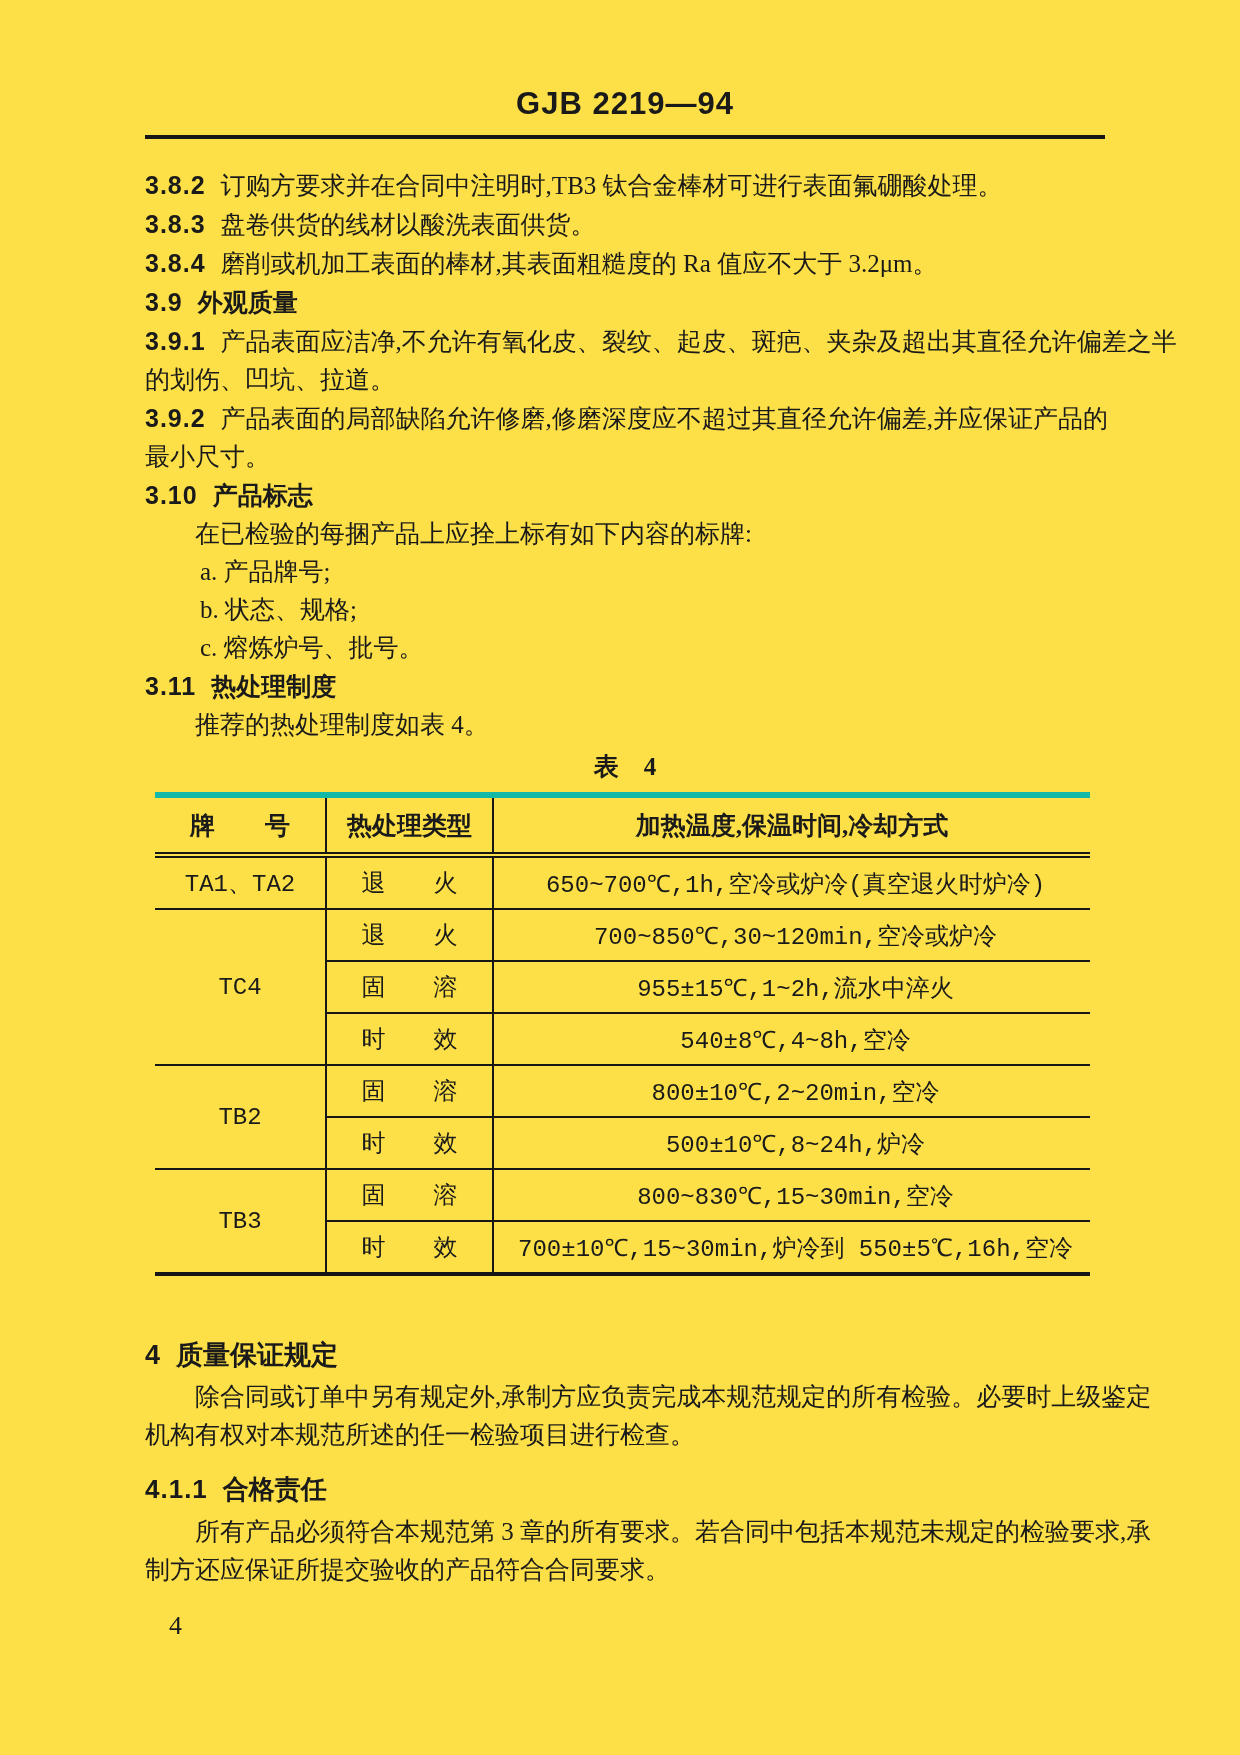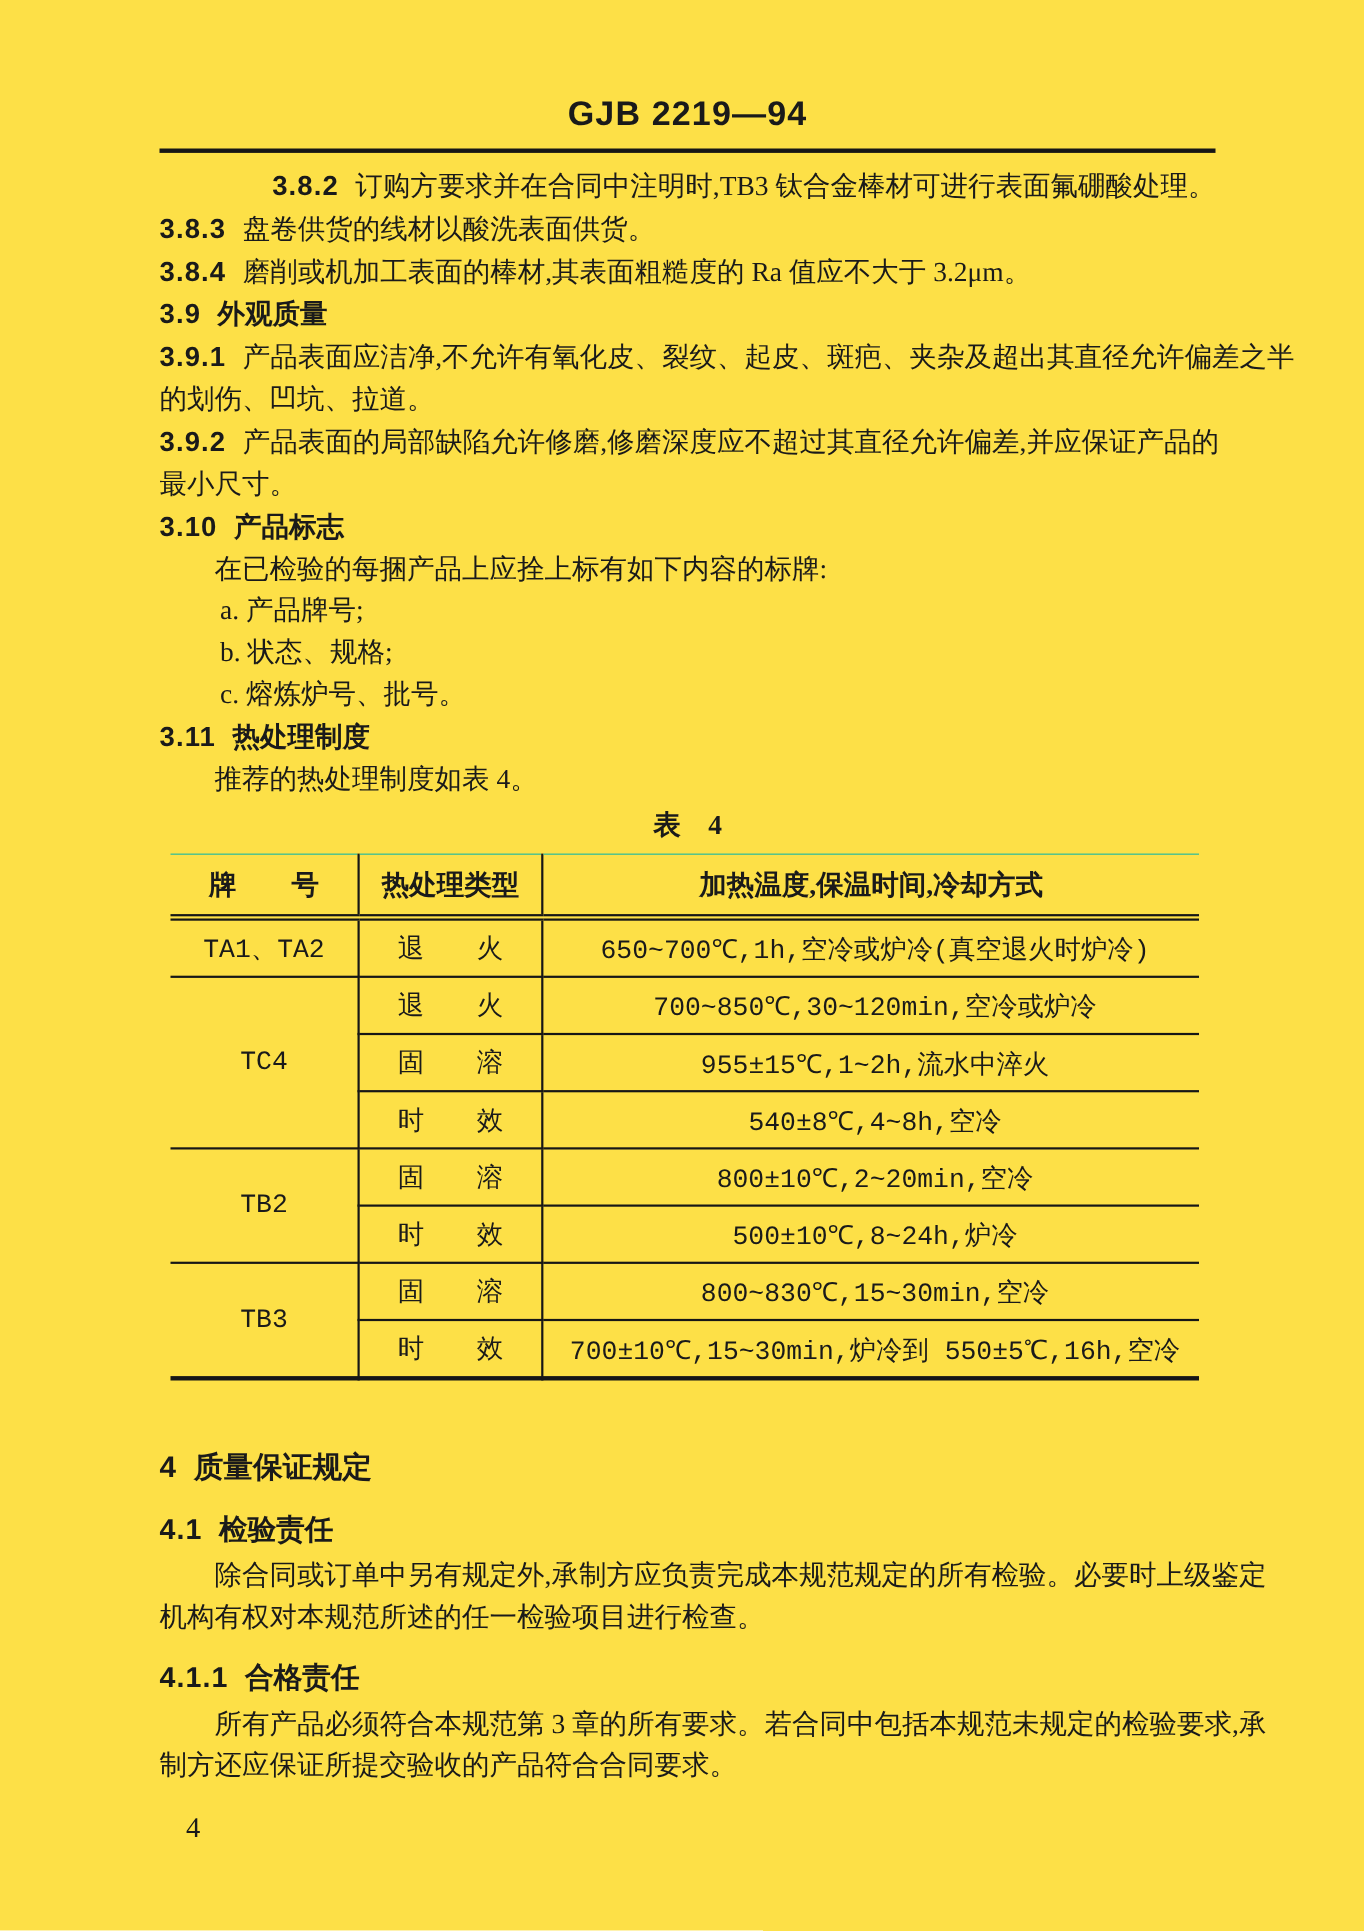--- a/index.html
+++ b/index.html
@@ -30,21 +30,21 @@
     margin-top: 13px;
   }
 
   
   .clause {
     margin: 0;
     font-size: 25px;
     line-height: 38px;
     white-space: nowrap;
   }
-  .clause.first { margin-top: 11px; text-align: right; }
+  .clause.first { margin-top: 27px; }
   .num {
     font-family: "Liberation Sans", "DejaVu Sans", sans-serif;
     font-weight: bold;
     letter-spacing: 1px;
     margin-right: 15px;
   }
   .heading .htitle {
     font-family: "Liberation Sans", "DejaVu Sans", sans-serif;
     font-weight: bold;
   }
@@ -58,21 +58,21 @@
     text-align: center;
     font-weight: bold;
     font-size: 25px;
     line-height: 34px;
   }
   table.t4 {
     border-collapse: collapse;
     table-layout: fixed;
     width: 935px;
     margin-left: 10px;
-    border-top: 1px solid #14b8a6;
+    border-top: 6px solid #14b8a6;
     border-bottom: 4px solid #161616;
   }
   table.t4 th {
     height: 52px;
     font-size: 25px;
     font-weight: bold;
     text-align: center;
     border-bottom: 6px double #161616;
     white-space: nowrap;
   }
@@ -194,21 +194,20 @@
       </tr>
       <tr>
         <td class="vl-r type">时　　效</td>
         <td class="regime">700±10℃,15~30min,炉冷到 550±5℃,16h,空冷</td>
       </tr>
     </tbody>
   </table>
 
   <p class="ch-heading heading"><span class="num">4</span><span class="htitle">质量保证规定</span></p>
 
-  <p class="sub-heading heading"><span class="num">4.1</span><span class="htitle">检验责任</span></p>
 
   <p class="s4p firstline indent">除合同或订单中另有规定外,承制方应负责完成本规范规定的所有检验。必要时上级鉴定</p>
   <p class="s4p">机构有权对本规范所述的任一检验项目进行检查。</p>
 
   <p class="sub-heading heading"><span class="num">4.1.1</span><span class="htitle">合格责任</span></p>
 
   <p class="s4p firstline indent">所有产品必须符合本规范第 3 章的所有要求。若合同中包括本规范未规定的检验要求,承</p>
   <p class="s4p">制方还应保证所提交验收的产品符合合同要求。</p>
 
   <p class="page-number">4</p>

